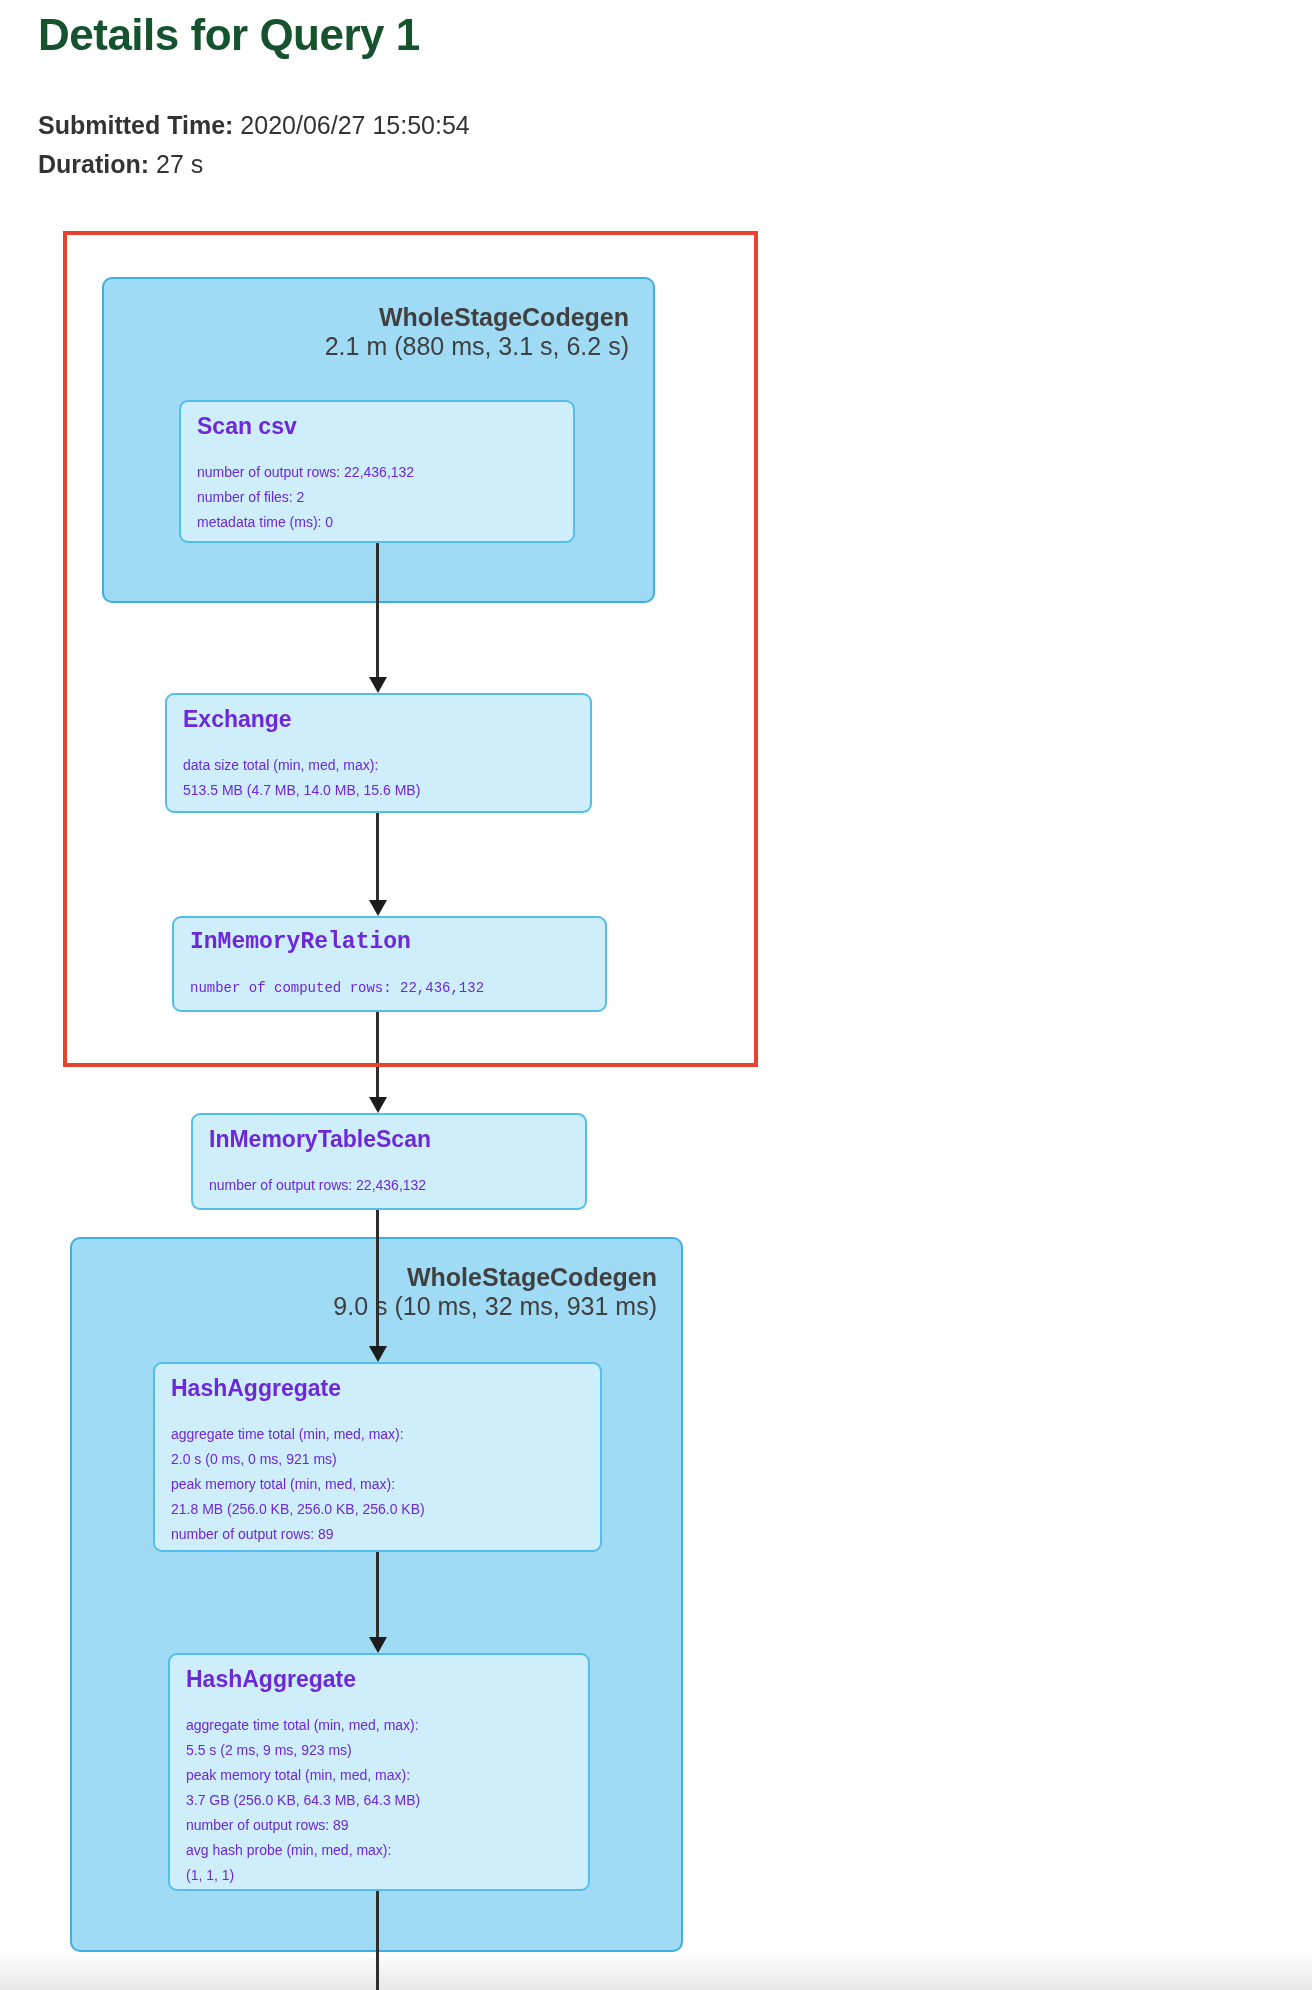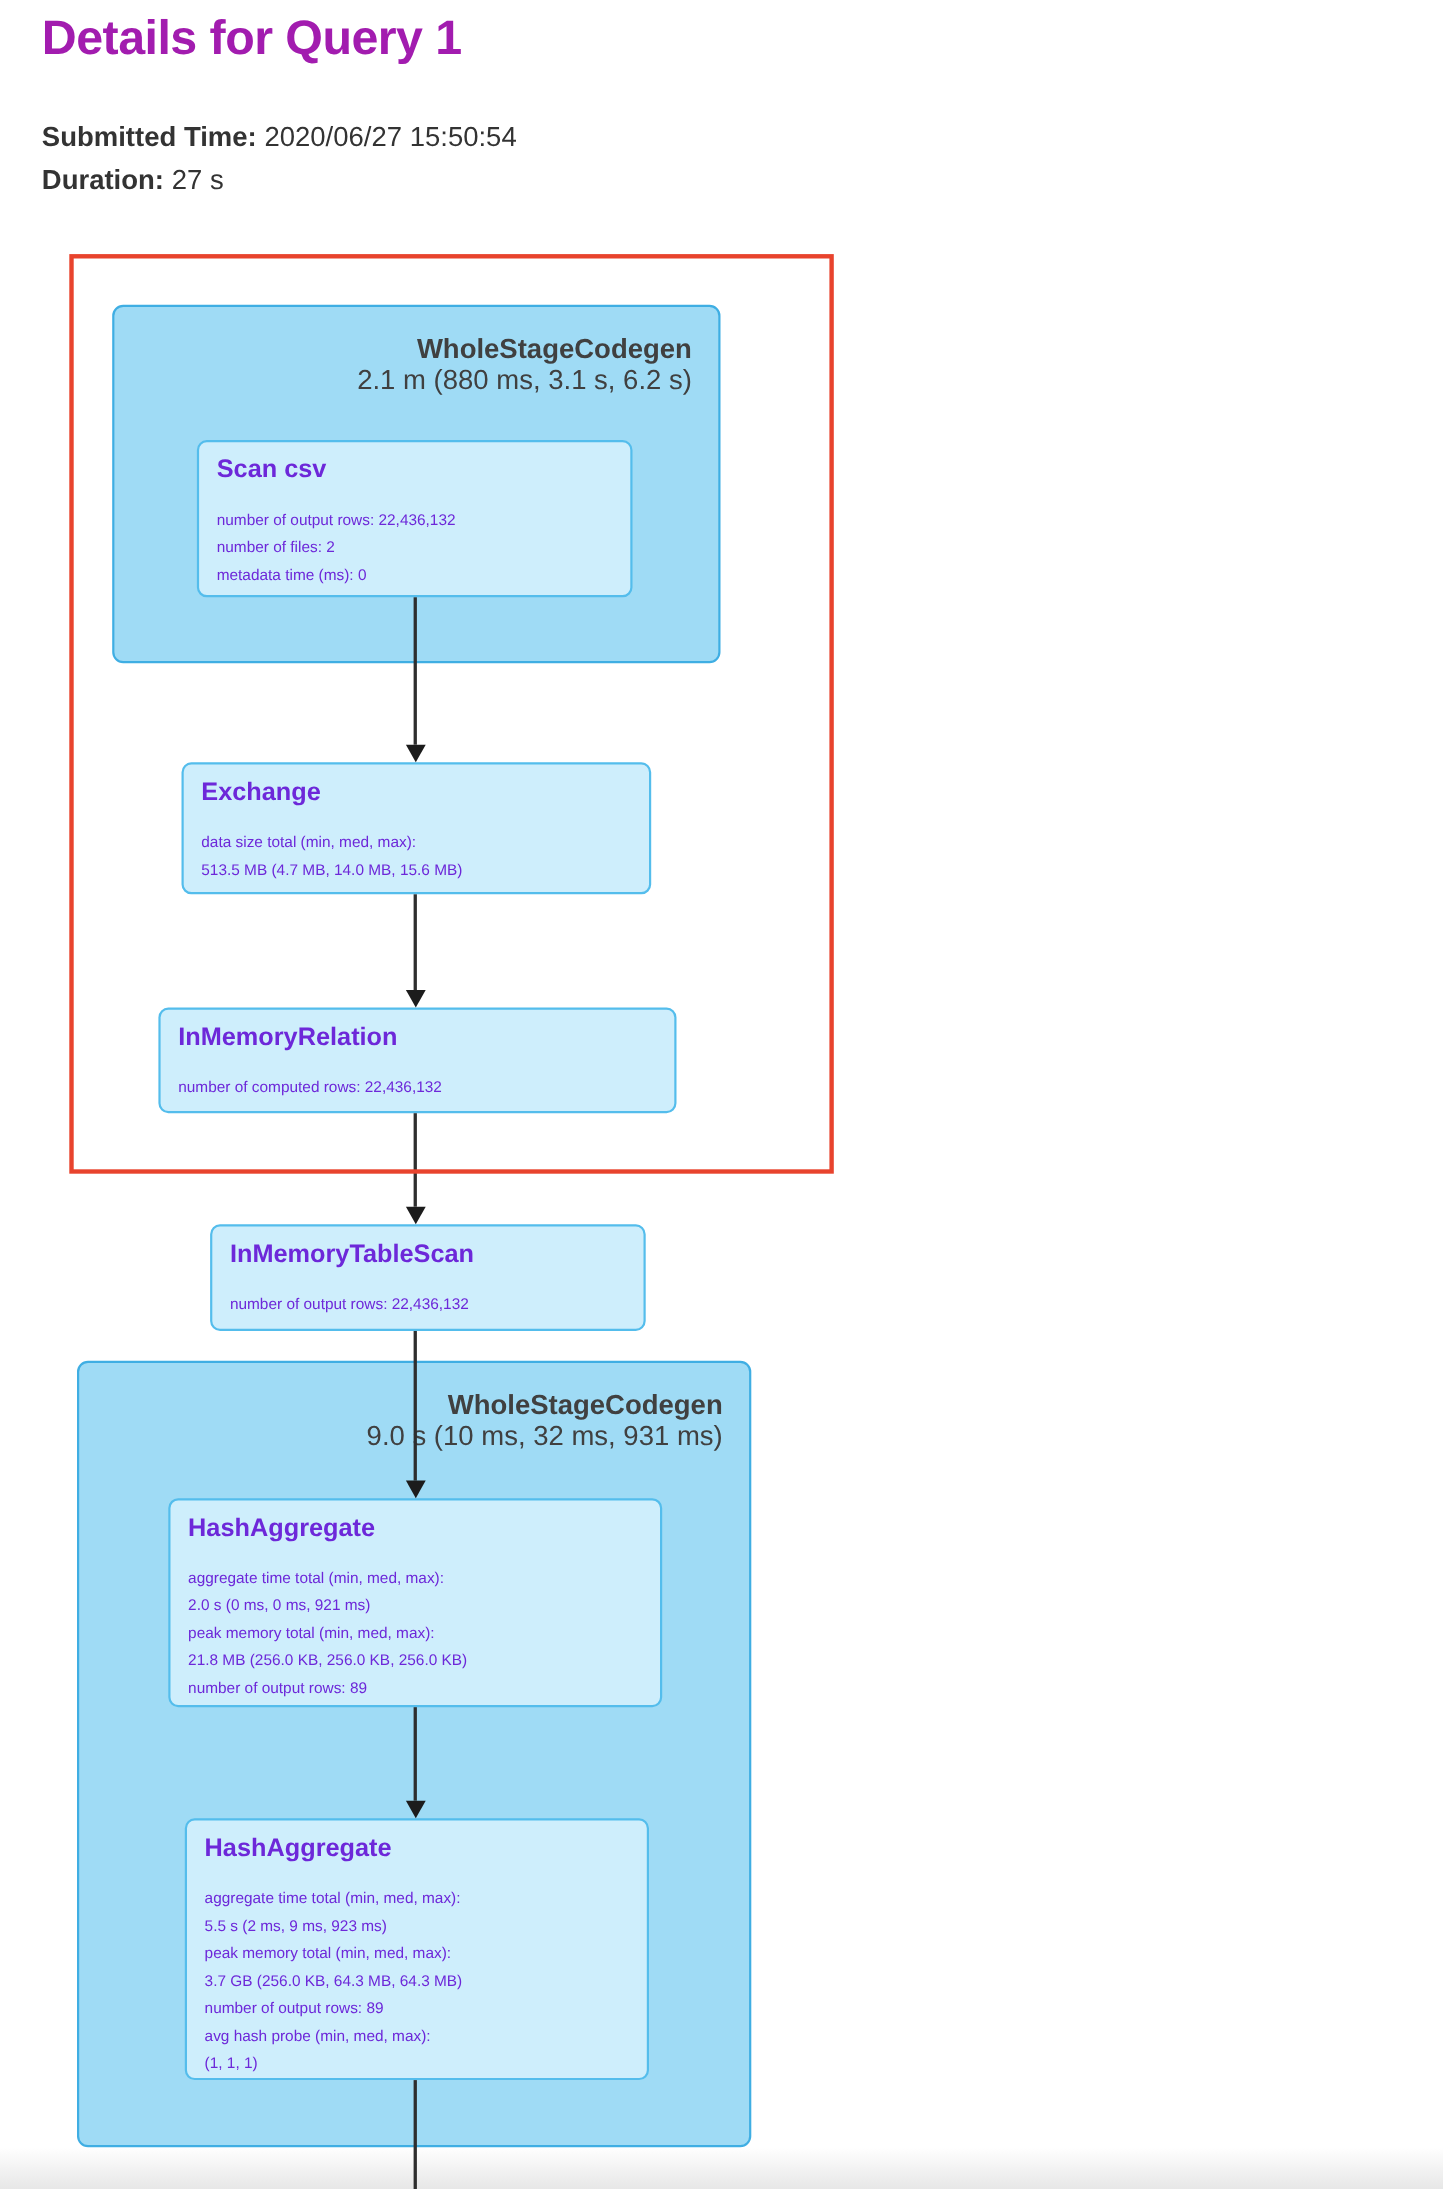--- a/index.html
+++ b/index.html
@@ -15,21 +15,21 @@
     overflow: hidden;
     background: #ffffff;
   }
   .page-title {
     position: absolute;
     left: 38px;
     top: 10px;
     margin: 0;
     font-size: 44px;
     font-weight: bold;
-    color: #a21caf;
+    color: #14532d;
     letter-spacing: -0.5px;
   }
   .meta {
     position: absolute;
     left: 38px;
     top: 106px;
     font-size: 25px;
     color: #333333;
   }
   .meta-row { line-height: 39px; white-space: nowrap; }
@@ -80,21 +80,21 @@
     padding: 12px 16px;
     color: #6d28d9;
     z-index: 2;
     overflow: hidden;
   }
   .node-title { font-size: 23px; font-weight: bold; line-height: 25px; margin-bottom: 21px; }
   .node-line  { font-size: 14px; line-height: 25px; white-space: nowrap; }
 
   .node-scan   { left: 179px; top: 400px;  width: 396px; height: 143px; }
   .node-exch   { left: 165px; top: 693px;  width: 427px; height: 120px; }
-  .node-imr    { left: 144px; top: 916px;  width: 471px; height: 96px;  }
+  .node-imr    { left: 172px; top: 916px;  width: 435px; height: 96px; font-family: Liberation Mono, monospace;  }
   .node-imts   { left: 179px; top: 1113px; width: 396px; height: 97px; margin-left: 12px;  }
   .node-hagg1  { left: 153px; top: 1362px; width: 449px; height: 190px; }
   .node-hagg2  { left: 168px; top: 1653px; width: 422px; height: 238px; }
 
   
   .edge {
     position: absolute;
     left: 376px;
     width: 3px;
     background: #2e2e2e;

